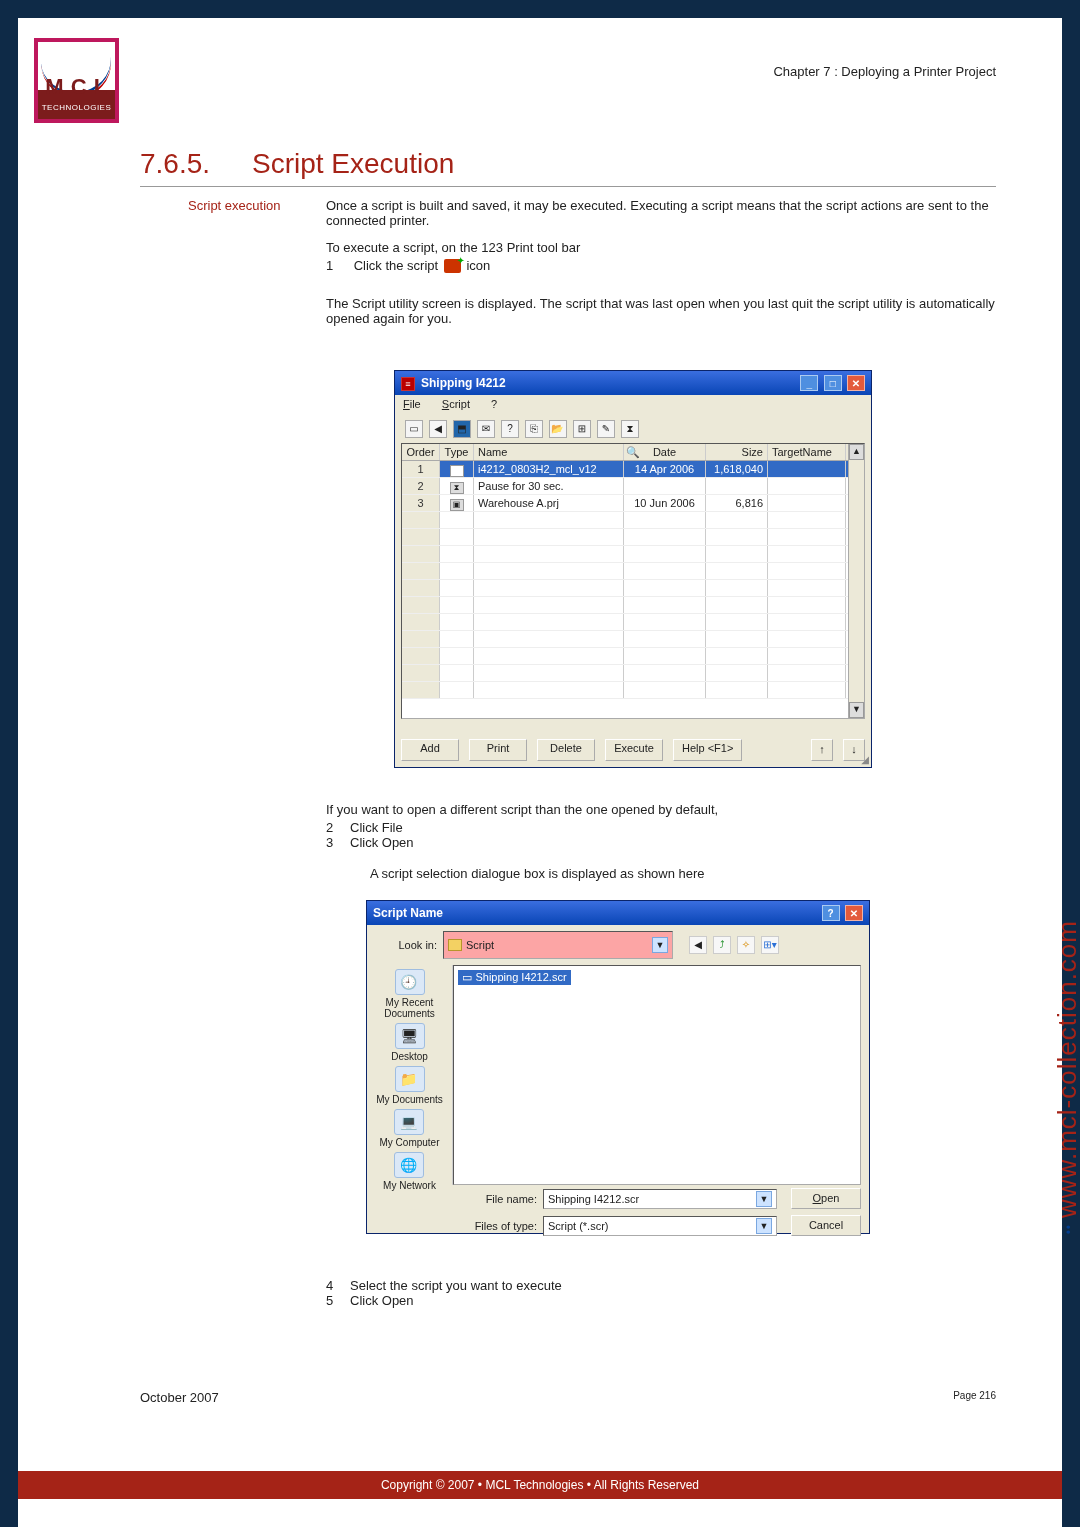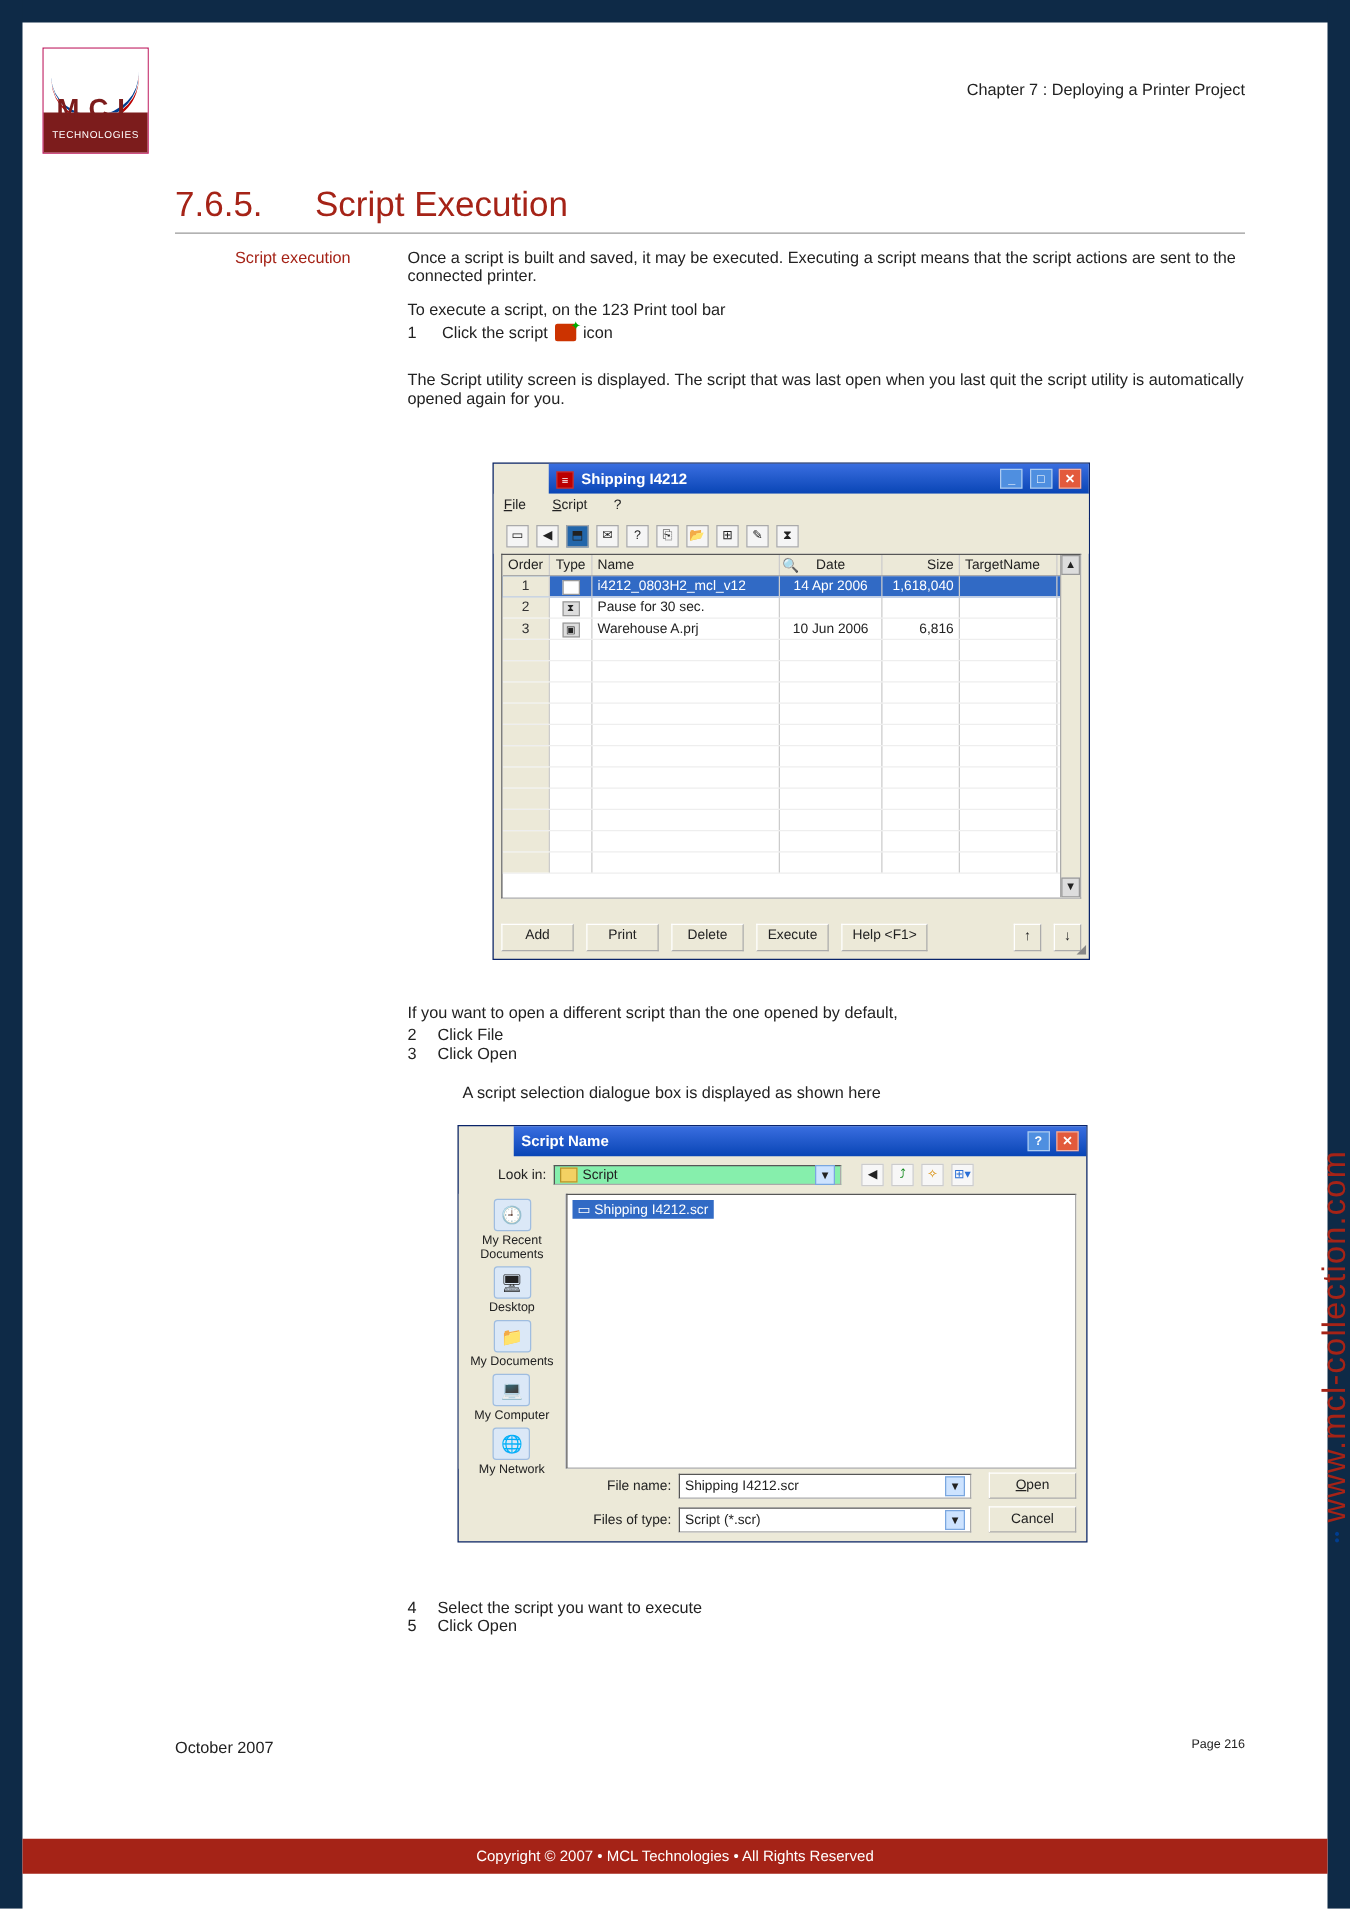--- a/index.html
+++ b/index.html
@@ -11,21 +11,21 @@
     position: relative;
     font-size: 13px;
     color: #222;
   }
   .top-darkbar { position:absolute; top:0; left:0; right:0; height:18px; background:#0e2a47; }
   .side-darkbar-left { position:absolute; top:0; left:0; width:18px; bottom:0; background:#0e2a47; }
   .side-darkbar-right { position:absolute; top:0; right:0; width:18px; bottom:0; background:#0e2a47; }
 
   .logo {
     position:absolute; left:34px; top:38px; width:85px; height:85px;
-    border:1px solid #be185d; display:flex; flex-direction:column;
+    border:4px solid #be185d; display:flex; flex-direction:column;
   }
   .logo-top { flex:62%; background:#fff; display:flex; align-items:flex-end; justify-content:center; overflow:hidden; }
   .logo-bottom { flex:38%; background:#7c1c1c; color:#fff; font-size:8px; text-align:center; padding-top:13px; letter-spacing:0.5px; position:relative;}
   .logo-bottom .mcl { position:absolute; top:-16px; left:0; right:0; font-size:22px; color:#7c1c1c; font-weight:bold; background:transparent;}
   .logo-curve { width:70px; height:40px; border-bottom:3px solid #b00; border-radius:0 0 50px 50px; transform:translateY(8px) rotate(-4deg);}
   .logo-curve::before { content:""; display:block; width:70px; height:40px; border-bottom:3px solid #003d8f; border-radius:0 0 50px 50px; transform:translateY(-6px);}
 
   .chapter { position:absolute; right:84px; top:64px; font-size:13px; }
 
   .section-num { position:absolute; left:140px; top:148px; font-size:28px; color:#a52317; }
@@ -47,21 +47,21 @@
   .p3 { top:296px; }
 
   
   .win1 {
     position:absolute; left:394px; top:370px; width:478px; height:398px;
     background:#ece9d8; border:1px solid #0a246a;
   }
   .titlebar {
     height:24px; background:linear-gradient(#3a6ee0,#0945b5);
     color:#fff; font-weight:bold; font-size:12px; padding:4px 6px;
-    display:flex; align-items:center; justify-content:space-between;margin-left:44px;
+    display:flex; align-items:center; justify-content:space-between;
   }
   .titlebar .ico { width:14px; height:14px; background:#b00; display:inline-block; margin-right:6px; border:1px solid #fff3; font-size:9px; text-align:center; line-height:12px;}
   .winbtns span { display:inline-block; width:18px; height:16px; margin-left:2px; font-size:10px; text-align:center; line-height:15px; font-family:Arial; font-weight:bold;}
   .winbtns .min { background:#4f8fe0; border:1px solid #fff8; color:#fff;}
   .winbtns .max { background:#4f8fe0; border:1px solid #fff8; color:#fff;}
   .winbtns .cls { background:#e35a3c; border:1px solid #fff8; color:#fff;}
   .menubar { height:20px; background:#ece9d8; font-size:11px; padding:3px 8px; }
   .menubar span { margin-right:18px; }
   .menubar span u{text-decoration:underline;}
   .toolbar1 { height:28px; background:#ece9d8; padding:4px 10px; display:flex; gap:6px; align-items:center;}
@@ -97,21 +97,21 @@
 
   
   .win2 {
     position:absolute; left:366px; top:900px; width:504px; height:334px;
     background:#ece9d8; border:1px solid #0a246a;
   }
   .win2 .titlebar { background:linear-gradient(#3a6ee0,#0945b5);}
   .helpbtn { display:inline-block; width:18px; height:16px; background:#4f8fe0; border:1px solid #fff8; color:#fff; font-size:11px; text-align:center; line-height:14px; font-weight:bold; margin-left:2px;}
   .lookrow { display:flex; align-items:center; gap:6px; padding:6px 8px; font-size:11px;}
   .lookrow label{width:62px;text-align:right;}
-  .lookdd { flex:0 0 230px; height:16px; background:#86efac; border:1px inset #aaa; display:flex; align-items:center; padding:0 4px; font-size:11px;}
+  .lookdd { flex:0 0 230px; height:28px; background:#fca5a5; border:1px inset #aaa; display:flex; align-items:center; padding:0 4px; font-size:11px;}
   .lookdd .fold{width:14px;height:12px;background:#f3d163;border:1px solid #b8952a;margin-right:4px;}
   .lookdd .ddarr{margin-left:auto;width:16px;height:16px;background:#cde3ff;border:1px solid #7aa7e0;text-align:center;font-size:9px;line-height:14px;}
   .navicons { display:flex; gap:6px; margin-left:10px;}
   .navicons span{width:18px;height:18px;border:1px solid #ccc;background:#f7f7f7;font-size:10px;text-align:center;line-height:16px;}
   .filesplit { display:flex; height:220px;}
   .places { width:86px; background:#ece9d8; border-right:1px solid #ccc; display:flex; flex-direction:column; align-items:center; gap:4px; padding-top:4px; font-size:10px; text-align:center;}
   .places .pl { display:flex; flex-direction:column; align-items:center; gap:2px;}
   .places .plicon { width:30px; height:26px; background:#dbe8f7; border:1px solid #9fbde0; border-radius:3px; font-size:14px; line-height:24px;}
   .filearea { flex:1; background:#fff; border:1px inset #aaa; margin:0 8px 0 0; padding:4px; font-size:11px; position:relative;}
   .filesel { display:inline-block; background:#316ac5; color:#fff; padding:1px 4px;}

